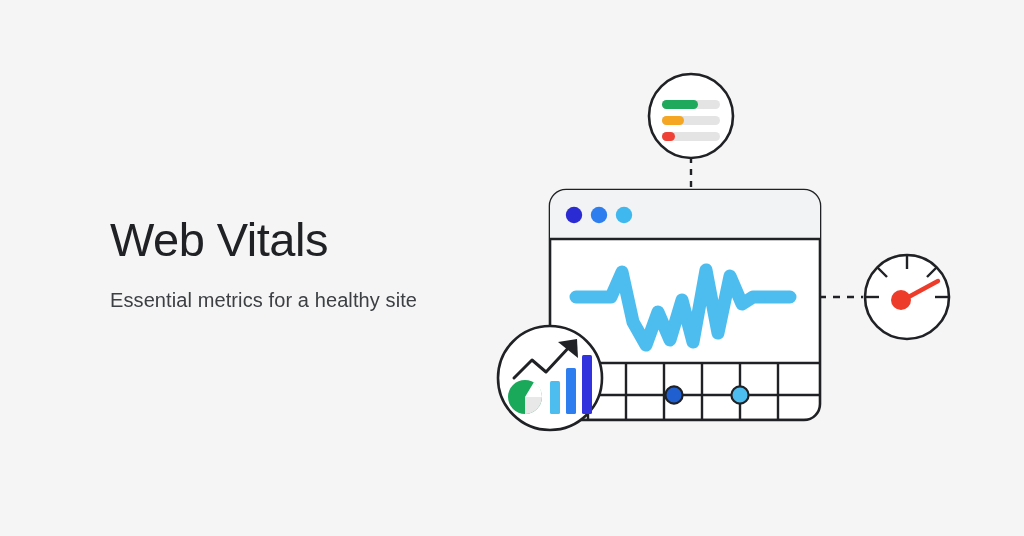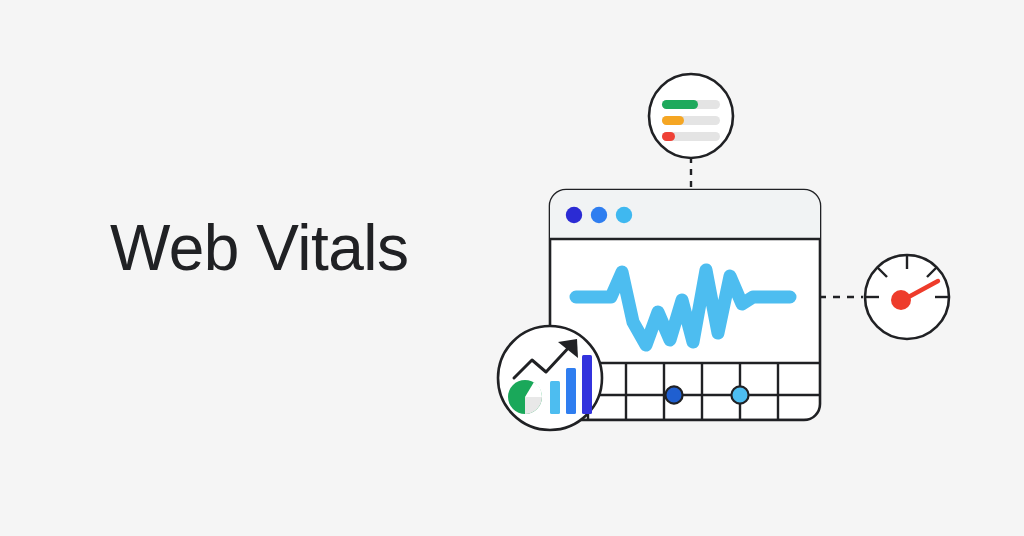--- a/index.html
+++ b/index.html
@@ -20,21 +20,21 @@
     background: #f5f5f5;
   }
   
   .text-block {
     position: absolute;
     left: 110px;
     top: 216px;
     width: 380px;
   }
   .hero-title {
-    font-size: 64px;
+    font-size: 47px;
     line-height: 1.0;
     font-weight: 400;
     color: #202124;
     letter-spacing: -0.5px;
     margin: 0;
     white-space: nowrap;
   }
   .hero-subtitle {
     font-size: 20px;
     font-weight: 400;
@@ -55,20 +55,21 @@
     display: block;
   }
 </style>
 </head>
 <body>
 
 <div id="hero">
 
   <div class="text-block">
     <h1 class="hero-title">Web Vitals</h1>
+    <p class="hero-subtitle">Essential metrics for a healthy site</p>
   </div>
 
   <div class="illustration">
     <svg width="540" height="430" viewBox="0 0 540 430" xmlns="http://www.w3.org/2000/svg">
 
       <line x1="221" y1="107" x2="221" y2="140" stroke="#202124" stroke-width="2.4" stroke-dasharray="6 6" stroke-linecap="butt"></line>
       <line x1="349" y1="247" x2="393" y2="247" stroke="#202124" stroke-width="2.4" stroke-dasharray="7 7" stroke-linecap="butt"></line>
 
       <g>
 

